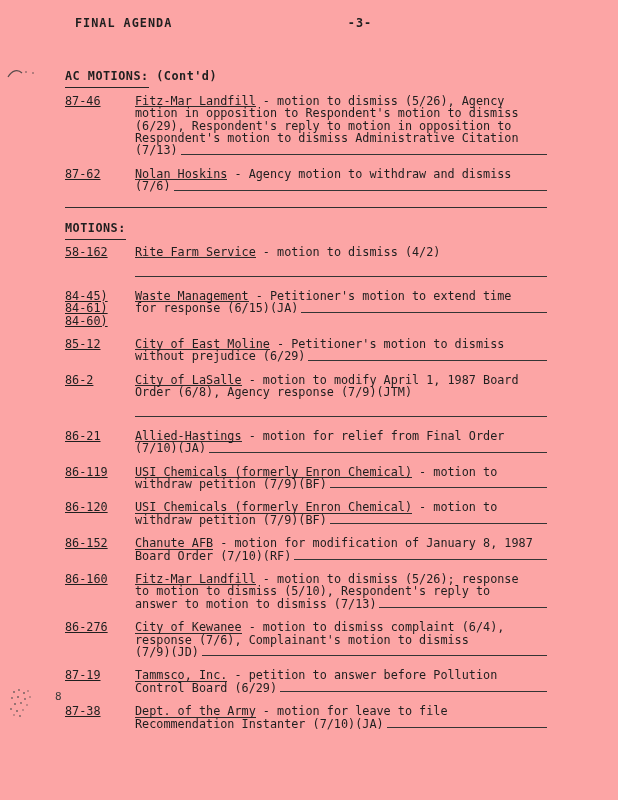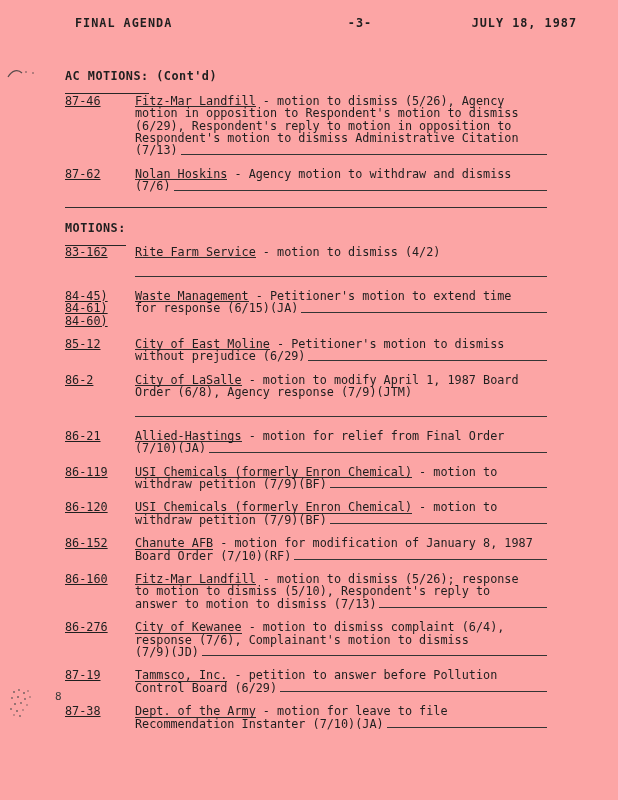--- a/index.html
+++ b/index.html
@@ -22,21 +22,21 @@
     width:512px;
     font-weight:bold;
     letter-spacing:1px;
   }
   .doc-header .left{padding-left:10px;width:230px;}
   .doc-header .center{width:110px;text-align:center;}
   .doc-header .right{flex:1;text-align:right;}
   
   #sections{width:482px;margin-top:41px;}
   .sec-head{margin-bottom:12px;font-weight:bold;letter-spacing:0.5px;white-space:pre;}
-  .sec-head .hu{border-bottom:1.4px solid #262626;padding-bottom:10px;}
+  .sec-head .hu{border-bottom:1.4px solid #262626;padding-bottom:4px;}
   .divider{
     border-top:1.3px solid #2e2e2e;
     margin:14px 0 14px 0;
     width:482px;
   }
   .entry{display:flex;margin-bottom:11px;}
   .nums{width:70px;flex-shrink:0;text-decoration:underline;}
   .numline{height:12.4px;white-space:pre;}
   .body{flex:1;min-width:0;}
   .line{display:flex;white-space:pre;height:12.4px;}
@@ -60,21 +60,20 @@
   }
 </style>
 </head>
 <body>
 
 <div class="page">
 
   <div class="doc-header">
     <span class="left">FINAL AGENDA</span>
     <span class="center">-3-</span>
-    <span class="right">JULY 18, 1987</span>
   </div>
 
   <div id="sections">
       <div class="sec-head"><span class="hu">AC MOTIONS:</span><span class="hs"> (Cont'd)</span></div>
       <div class="entry">
         <div class="nums">
           <div class="numline">87-46</div>
         </div>
         <div class="body">
           <div class="line"><span class="u">Fitz-Mar Landfill</span><span class="t"> - motion to dismiss (5/26), Agency</span></div>
@@ -90,21 +89,21 @@
         </div>
         <div class="body">
           <div class="line"><span class="u">Nolan Hoskins</span><span class="t"> - Agency motion to withdraw and dismiss</span></div>
           <div class="line"><span class="t">(7/6)</span><span class="fill after-text"></span></div>
         </div>
       </div>
       <div class="divider"></div>
       <div class="sec-head"><span class="hu">MOTIONS:</span></div>
       <div class="entry">
         <div class="nums">
-          <div class="numline">83-162</div>
+          <div class="numline">58-162</div>
         </div>
         <div class="body">
           <div class="line"><span class="u">Rite Farm Service</span><span class="t"> - motion to dismiss (4/2)</span></div>
           <div class="line gap"><span class="fill"></span></div>
         </div>
       </div>
       <div class="entry">
         <div class="nums">
           <div class="numline">84-45)</div>
           <div class="numline">84-61)</div>

